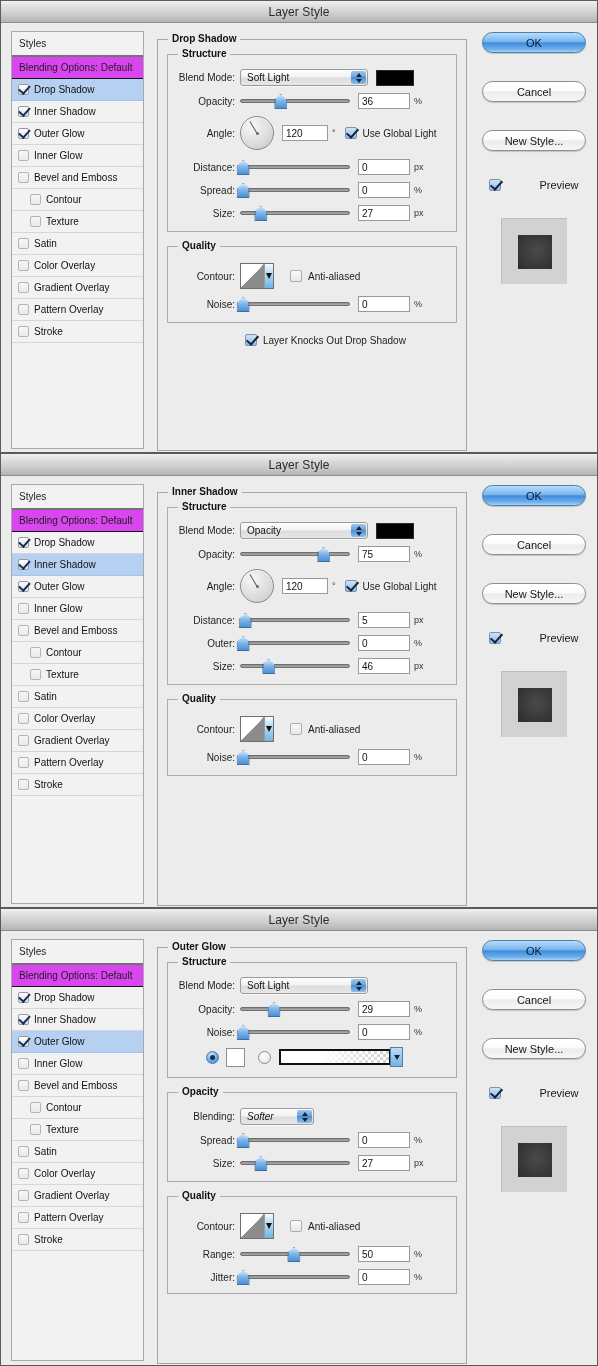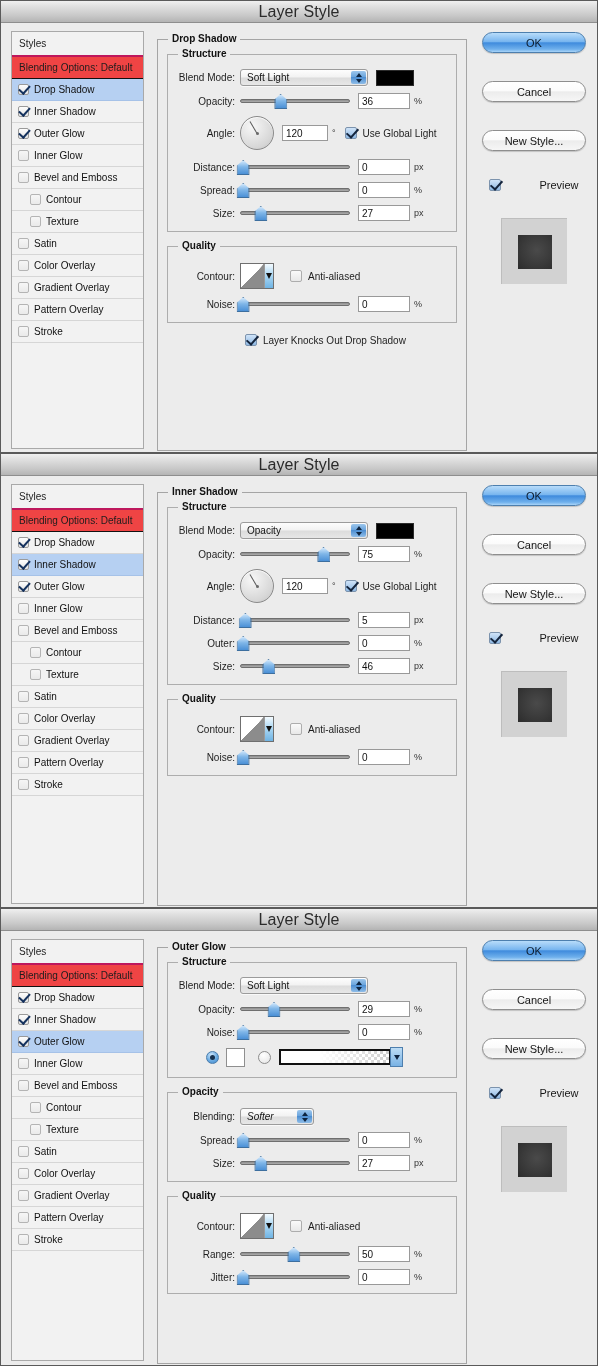--- a/index.html
+++ b/index.html
@@ -25,47 +25,47 @@
   .dlg-3 { height: 458px; }
 
   .titlebar {
     height: 22px;
     background: linear-gradient(to bottom, #f0f0f0 0%, #e2e2e2 22%, #c8c8c8 70%, #b4b4b4 100%);
     border-bottom: 1px solid #8e8e8e;
     display: flex; align-items: center; justify-content: center;
     position: relative;
   }
   .titlebar .title {
-    font-size: 16px; color: #2b2b2b; letter-spacing: .1px;
+    font-size: 12px; color: #2b2b2b; letter-spacing: .1px;
   }
 
   .dlg-body { display: flex; padding: 8px 8px 0 10px; position: relative; }
 
   
   .styles-panel {
     width: 133px;
     background: #f2f2f2;
     border: 1px solid #a9a9a9;
     flex: 0 0 133px;
     align-self: flex-start;
   }
   .dlg-1 .styles-panel { height: 418px; }
   .dlg-2 .styles-panel { height: 420px; }
   .dlg-3 .styles-panel { height: 422px; }
 
   .sl-head {
     font-size: 10px; color: #1d1d1d;
     padding: 6px 0 6px 7px;
-    border-bottom: 2px solid #be185d;
+    border-bottom: 2px solid #737373;
   }
   .sl-sub {
     font-size: 10px; color: #1d1d1d;
     padding: 5px 0 5px 7px;
     border-bottom: 1px solid #111;
-    background: #ef4444;
+    background: #d946ef;
   }
   .sl-item {
     display: flex; align-items: center;
     height: 22px;
     padding-left: 6px;
     font-size: 10px; color: #111;
     border-bottom: 1px solid #d6d6d6;
   }
   .sl-item.indent { padding-left: 18px; }
   .sl-item.sel { background: #b6d0f2; border-bottom-color: #a6c2e8; }

